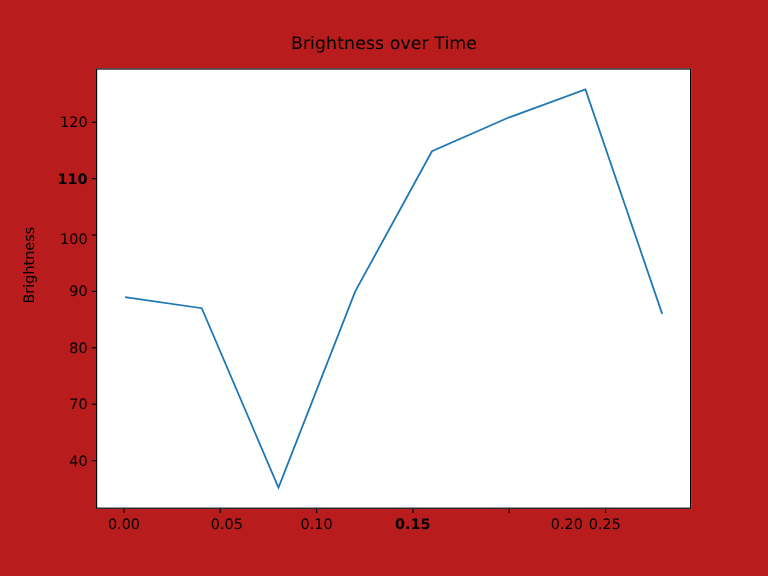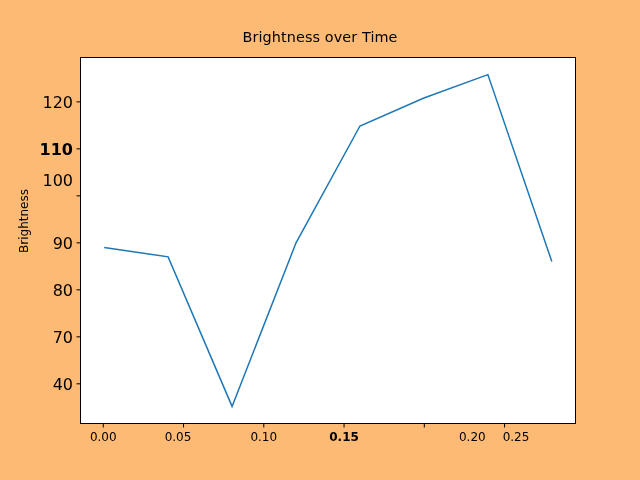--- a/index.html
+++ b/index.html
@@ -10,21 +10,21 @@
   body {
     width: 640px;
     height: 480px;
     font-family: "DejaVu Sans", sans-serif;
     overflow: hidden;
   }
   #figure {
     position: relative;
     width: 640px;
     height: 480px;
-    background: #fdba74;
+    background: #b91c1c;
   }
   #chart-title {
     position: absolute;
     left: 0;
     top: 29px;
     width: 640px;
     text-align: center;
     font-size: 14.4px;
     color: #000000;
     letter-spacing: 0.1px;
@@ -45,21 +45,21 @@
     left: 0;
     top: 0;
     width: 100%;
     height: 100%;
     display: block;
   }
   .tick-label-y {
     position: absolute;
     right: 0;
     text-align: right;
-    font-size: 16px;
+    font-size: 12px;
     color: #000000;
     white-space: nowrap;
     transform: translateY(-50%);
   }
   #y-tick-labels {
     position: absolute;
     left: 28px;
     top: 57px;
     width: 45px;
     height: 367px;
@@ -138,28 +138,28 @@
       <line x1="344.05177993527514" x2="344.05177993527514" y1="424" y2="427.5" stroke="#000000" stroke-width="1"></line>
       <line x1="424.3106796116505" x2="424.3106796116505" y1="424" y2="427.5" stroke="#000000" stroke-width="1"></line>
       <line x1="504.5695792880259" x2="504.5695792880259" y1="424" y2="427.5" stroke="#000000" stroke-width="1"></line>
     </svg>
 
   <div id="y-tick-labels">
       <div class="tick-label-y" style="top: 326.823px;">40</div>
       <div class="tick-label-y" style="top: 279.832px;">70</div>
       <div class="tick-label-y" style="top: 232.841px;">80</div>
       <div class="tick-label-y" style="top: 185.85px;">90</div>
-      <div class="tick-label-y" style="top: 123px;">100</div>
+      <div class="tick-label-y" style="top: 142px;">100</div>
       <div class="tick-label-y" style="top: 91.8675px; font-weight: bold;">110</div>
       <div class="tick-label-y" style="top: 44.8764px;">120</div>
     </div>
   <div id="x-tick-labels">
       <div class="tick-label-x" style="left: 103.275px;">0.00</div>
-      <div class="tick-label-x" style="left: 178px; text-align: right;">0.05</div>
+      <div class="tick-label-x" style="left: 189px; text-align: right;">0.05</div>
       <div class="tick-label-x" style="left: 263.793px;">0.10</div>
       <div class="tick-label-x" style="left: 344.052px; font-weight: bold;">0.15</div>
       <div class="tick-label-x" style="left: 424.311px; margin-left: 48px;">0.20</div>
-      <div class="tick-label-x" style="left: 516px; text-align: right;">0.25</div>
+      <div class="tick-label-x" style="left: 504px; text-align: right;">0.25</div>
     </div>
 
   <div id="y-axis-label">Brightness</div>
 
 </div>
 
 </body></html>

